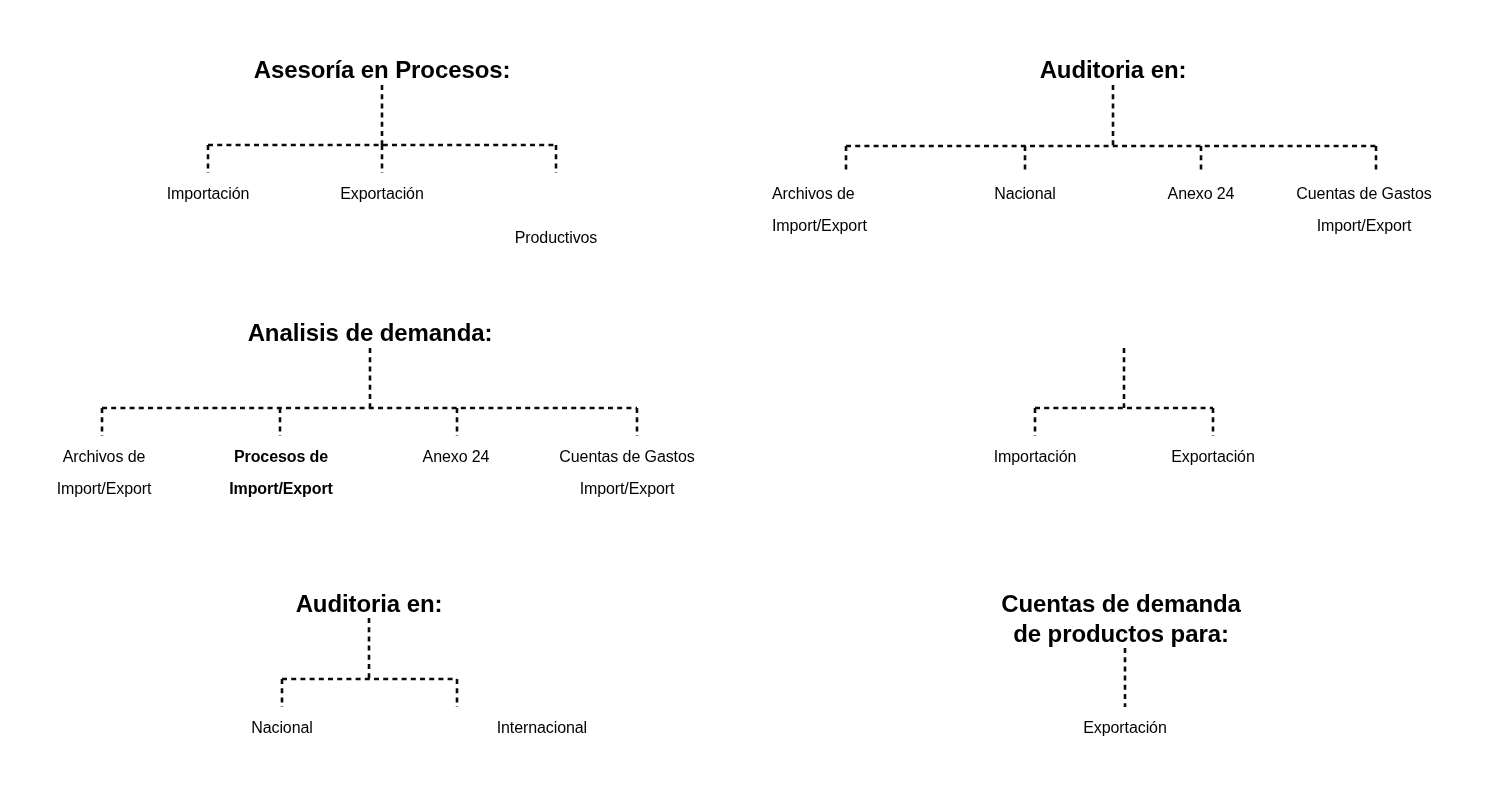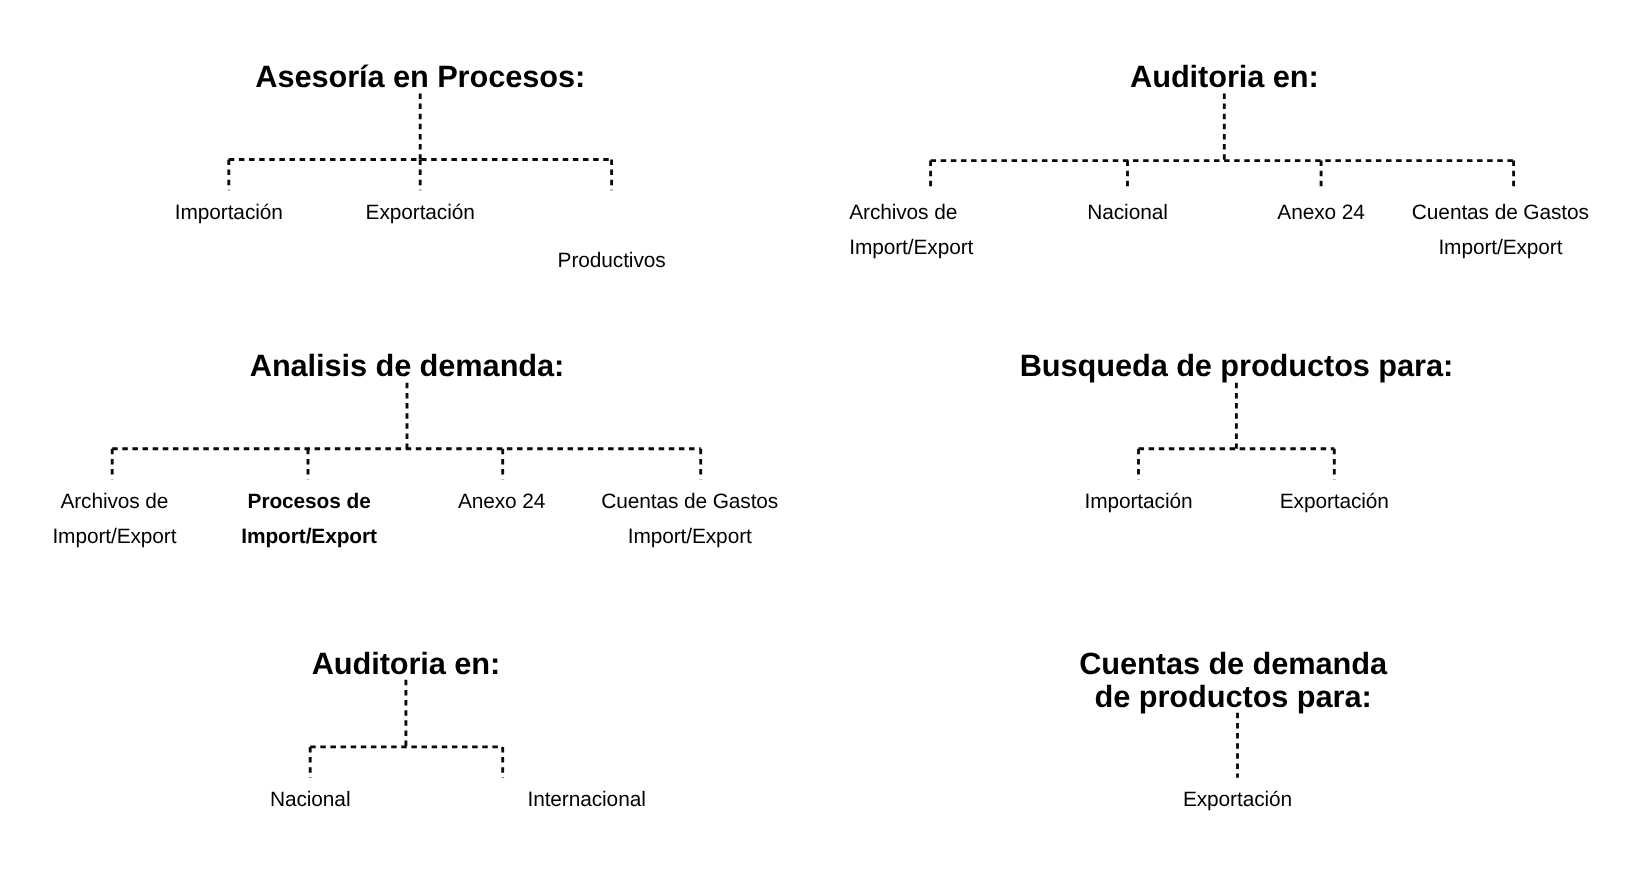--- a/index.html
+++ b/index.html
@@ -33,31 +33,31 @@
   svg.connectors line {
     stroke: #0a0a0a;
     stroke-width: 2.6;
     fill: none;
     stroke-dasharray: 5 4.2;
     stroke-linecap: butt;
   }
   .node-title {
     position: absolute;
     font-weight: bold;
-    font-size: 28px;
+    font-size: 24px;
     line-height: 30px;
     letter-spacing: -0.1px;
     text-align: center;
     white-space: pre-line;
     transform: translateX(-50%);
   }
   .leaf-label {
     position: absolute;
     font-weight: normal;
-    font-size: 19px;
+    font-size: 16px;
     line-height: 32px;
     letter-spacing: -0.1px;
     text-align: center;
     white-space: pre-line;
     transform: translateX(-50%);
   }
   .leaf-label.align-left  { text-align: left; }
   .leaf-label.align-right { text-align: center; }
 </style>
 </head>
@@ -116,21 +116,20 @@
 
   <div class="node-title" style="left:370px; top:318px; width:520px;">Analisis de demanda:</div>
   <div class="leaf-label" style="left:104px; top:441px; width:230px;">Archivos de
 Import/Export</div>
   <div class="leaf-label" style="left:281px; top:441px; width:230px;font-weight:bold;">Procesos de
 Import/Export</div>
   <div class="leaf-label" style="left:456px; top:441px; width:230px;">Anexo 24</div>
   <div class="leaf-label align-right" style="left:637px; top:441px; width:200px; transform:translateX(-110px);">Cuentas de Gastos
 Import/Export</div>
 
-  <div class="node-title" style="left:1124px; top:318px; width:540px;">Busqueda de productos para:</div>
   <div class="leaf-label" style="left:1035px; top:441px; width:260px;">Importación</div>
   <div class="leaf-label" style="left:1213px; top:441px; width:260px;">Exportación</div>
 
   <div class="node-title" style="left:369px; top:589px; width:420px;">Auditoria en:</div>
   <div class="leaf-label" style="left:282px; top:712px; width:240px;">Nacional</div>
   <div class="leaf-label" style="left:457px; top:712px; width:260px;text-align:right;">Internacional</div>
 
   <div class="node-title" style="left:1121px; top:589px; width:420px;">Cuentas de demanda
 de productos para:</div>
   <div class="leaf-label" style="left:1125px; top:712px; width:260px;">Exportación</div>

